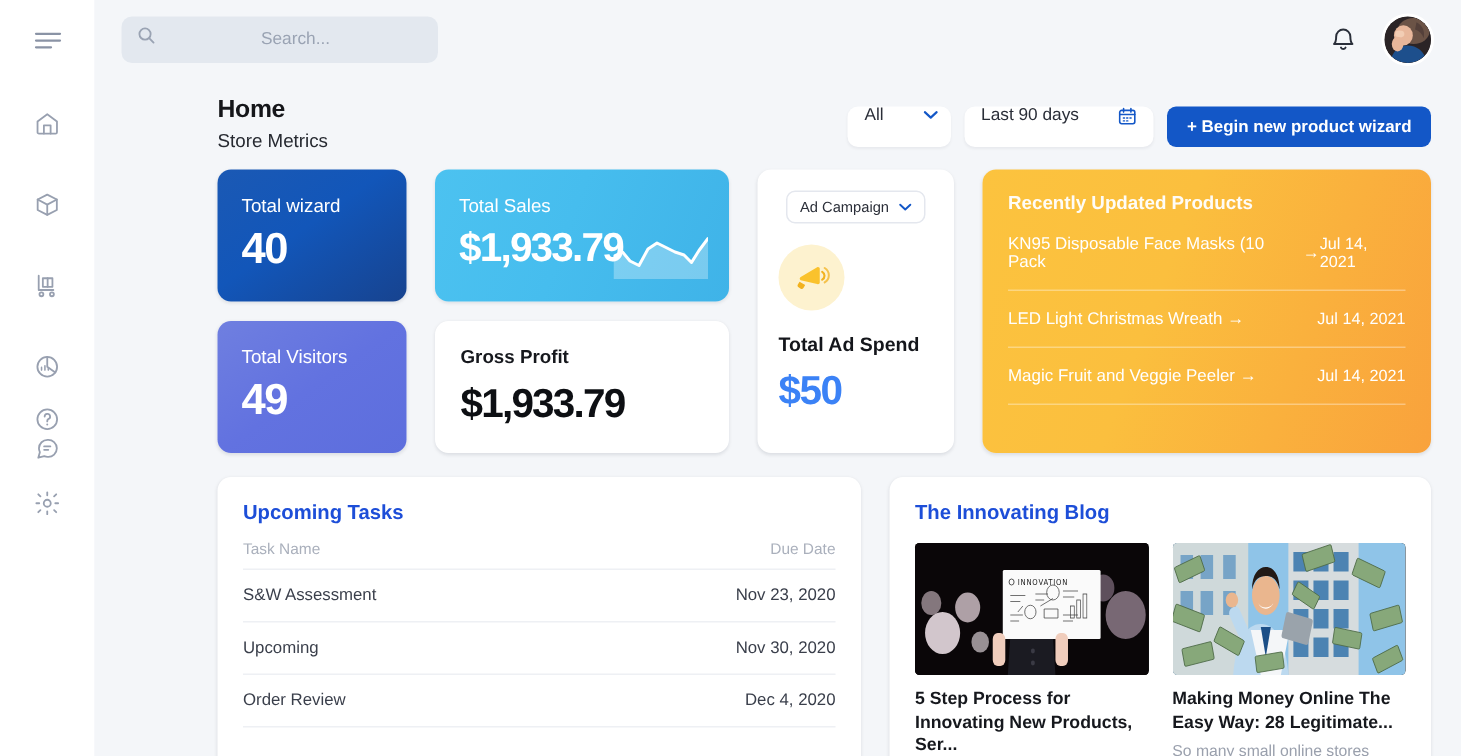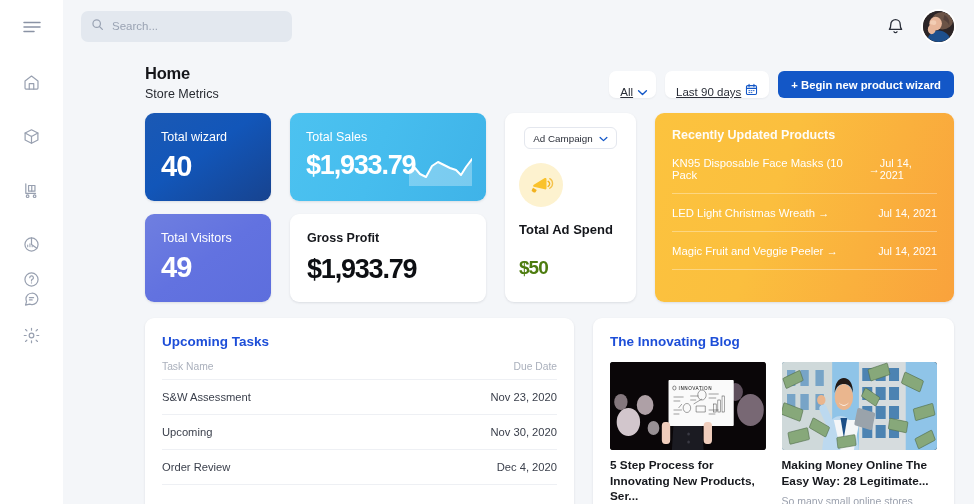--- a/index.html
+++ b/index.html
@@ -36,43 +36,42 @@
 
   
   .topbar { height: 52px; flex: 0 0 52px; display:flex; align-items:center;
             padding: 0 20px 0 18px; }
   .search-wrap {
     width: 211px; height: 31px; background: #e3e8ef; border-radius: 7px;
     display:flex; align-items:center; padding: 0 10px; gap: 8px; cursor: text;
   }
   .search-input {
     border: 0; background: transparent; outline: none; flex:1;
-    font-family:"Liberation Sans", sans-serif; font-size: 11.5px; color:#566074;
+    font-family:"Liberation Sans", sans-serif; font-size: 11.5px; color:#566074;text-align:center;
   }
   .search-input::placeholder { color:#9aa3b3; }
   .topbar-spacer { flex: 1 1 auto; }
   .bell { width: 28px; height: 28px; display:flex; align-items:center; justify-content:center;
           cursor:pointer; margin-right: 14px; }
   .avatar {
     width: 31px; height: 31px; border-radius: 50%; cursor:pointer;
     background: #2e2a2c; overflow:hidden; position: relative;
     box-shadow: 0 0 0 2px #fff;
   }
   .avatar svg { display:block; }
 
   
   .headrow { display:flex; align-items:flex-end; padding: 12px 20px 0 82px; }
   .page-title { font-size: 16.5px; font-weight: bold; color:#15161a; letter-spacing:-0.2px; }
   .page-sub { font-size: 12.5px; color:#272a31; margin-top: 4px; }
   .head-actions { margin-left:auto; display:flex; align-items:center; gap: 9px; padding-bottom: 3px; }
   .pill {
-    background:#fff; border-radius: 7px; height: 27px; display:flex; align-items:flex-end;
-    padding: 0 11px; gap: 4px; font-size: 11.5px; color:#2a2e38; cursor:pointer;
+    background:#fff; border-radius: 7px; height: 27px; display:flex; align-items:flex-start;
+    padding: 0 11px; gap: 26px; font-size: 11.5px; color:#2a2e38; cursor:pointer;
     box-shadow: 0 1px 2px rgba(16,24,40,.05);
-    text-decoration: underline;
   }
   .pill.select { padding-right: 8px; }
   .btn-primary {
     background:#1357c7; color:#fff; border-radius: 6px; height: 27px;
     display:flex; align-items:center; padding: 0 13px; font-size: 11.3px;
     font-weight: 600; cursor:pointer; white-space:nowrap;
   }
 
   
   .grid { padding: 12px 20px 0 82px; display:flex; gap: 19px; align-items:flex-start; }
@@ -101,21 +100,21 @@
   .card-ad { background:#fff; flex: 0 0 131px; height: 189px; padding: 14px 14px 0 14px;
              display:flex; flex-direction:column; align-items:flex-start; }
   .ad-select {
     border: 1px solid #e4e7ee; border-radius: 6px; height: 22px;
     display:flex; align-items:center; padding: 0 8px; gap: 6px;
     font-size: 9.8px; color:#2a2e38; cursor:pointer; margin: 0 auto;
   }
   .ad-icon-wrap { width: 44px; height: 44px; border-radius:50%; background:#fdf2cf;
                   display:flex; align-items:center; justify-content:center; margin-top: 14px; }
   .ad-label { font-size: 13px; color:#14161b; font-weight: 600; margin-top: 15px; }
-  .ad-value { font-size: 19px; color:#4d7c0f; font-weight: bold; margin-top: 20px; letter-spacing:-1px; }
+  .ad-value { font-size: 27px; color:#3b82f6; font-weight: bold; margin-top: 8px; letter-spacing:-1px; }
 
   
   .card-recent {
     flex: 1 1 auto; height: 189px; border-radius: 9px; padding: 15px 17px 0 17px;
     background: linear-gradient(110deg,#fcc33e 0%,#fbbf3e 40%,#f9a23c 100%);
   }
   .recent-title { font-size: 12.5px; color:#fff; font-weight: 600; opacity:.96; }
   .recent-row { display:flex; align-items:center; padding: 13px 0 12px 0;
                 border-bottom: 1px solid rgba(255,255,255,.35); cursor:pointer; }
   .recent-row:first-of-type { padding-top: 15px; }

